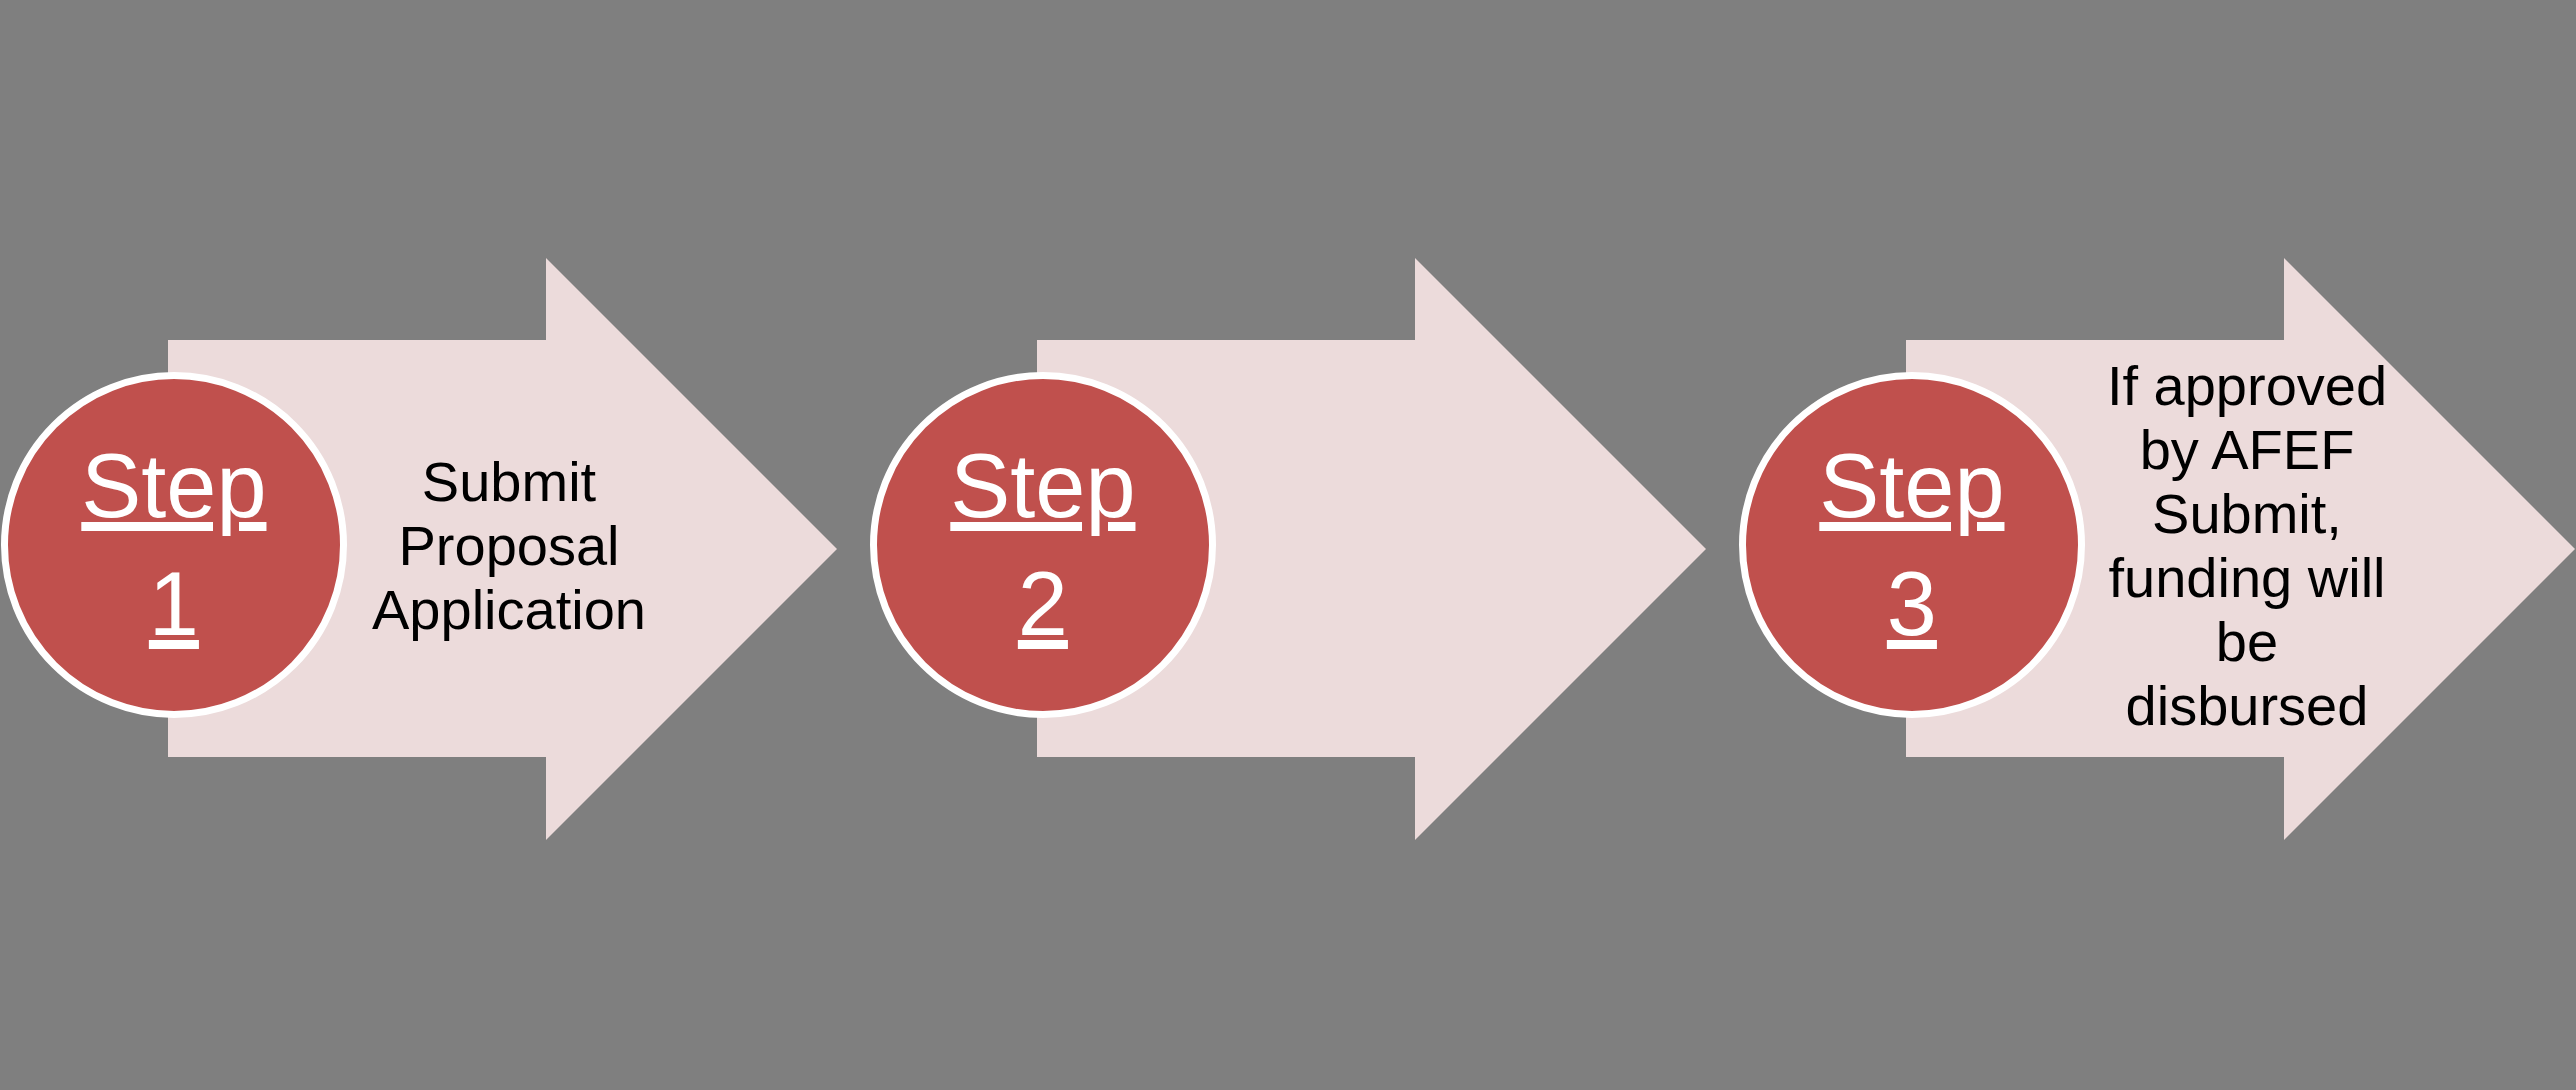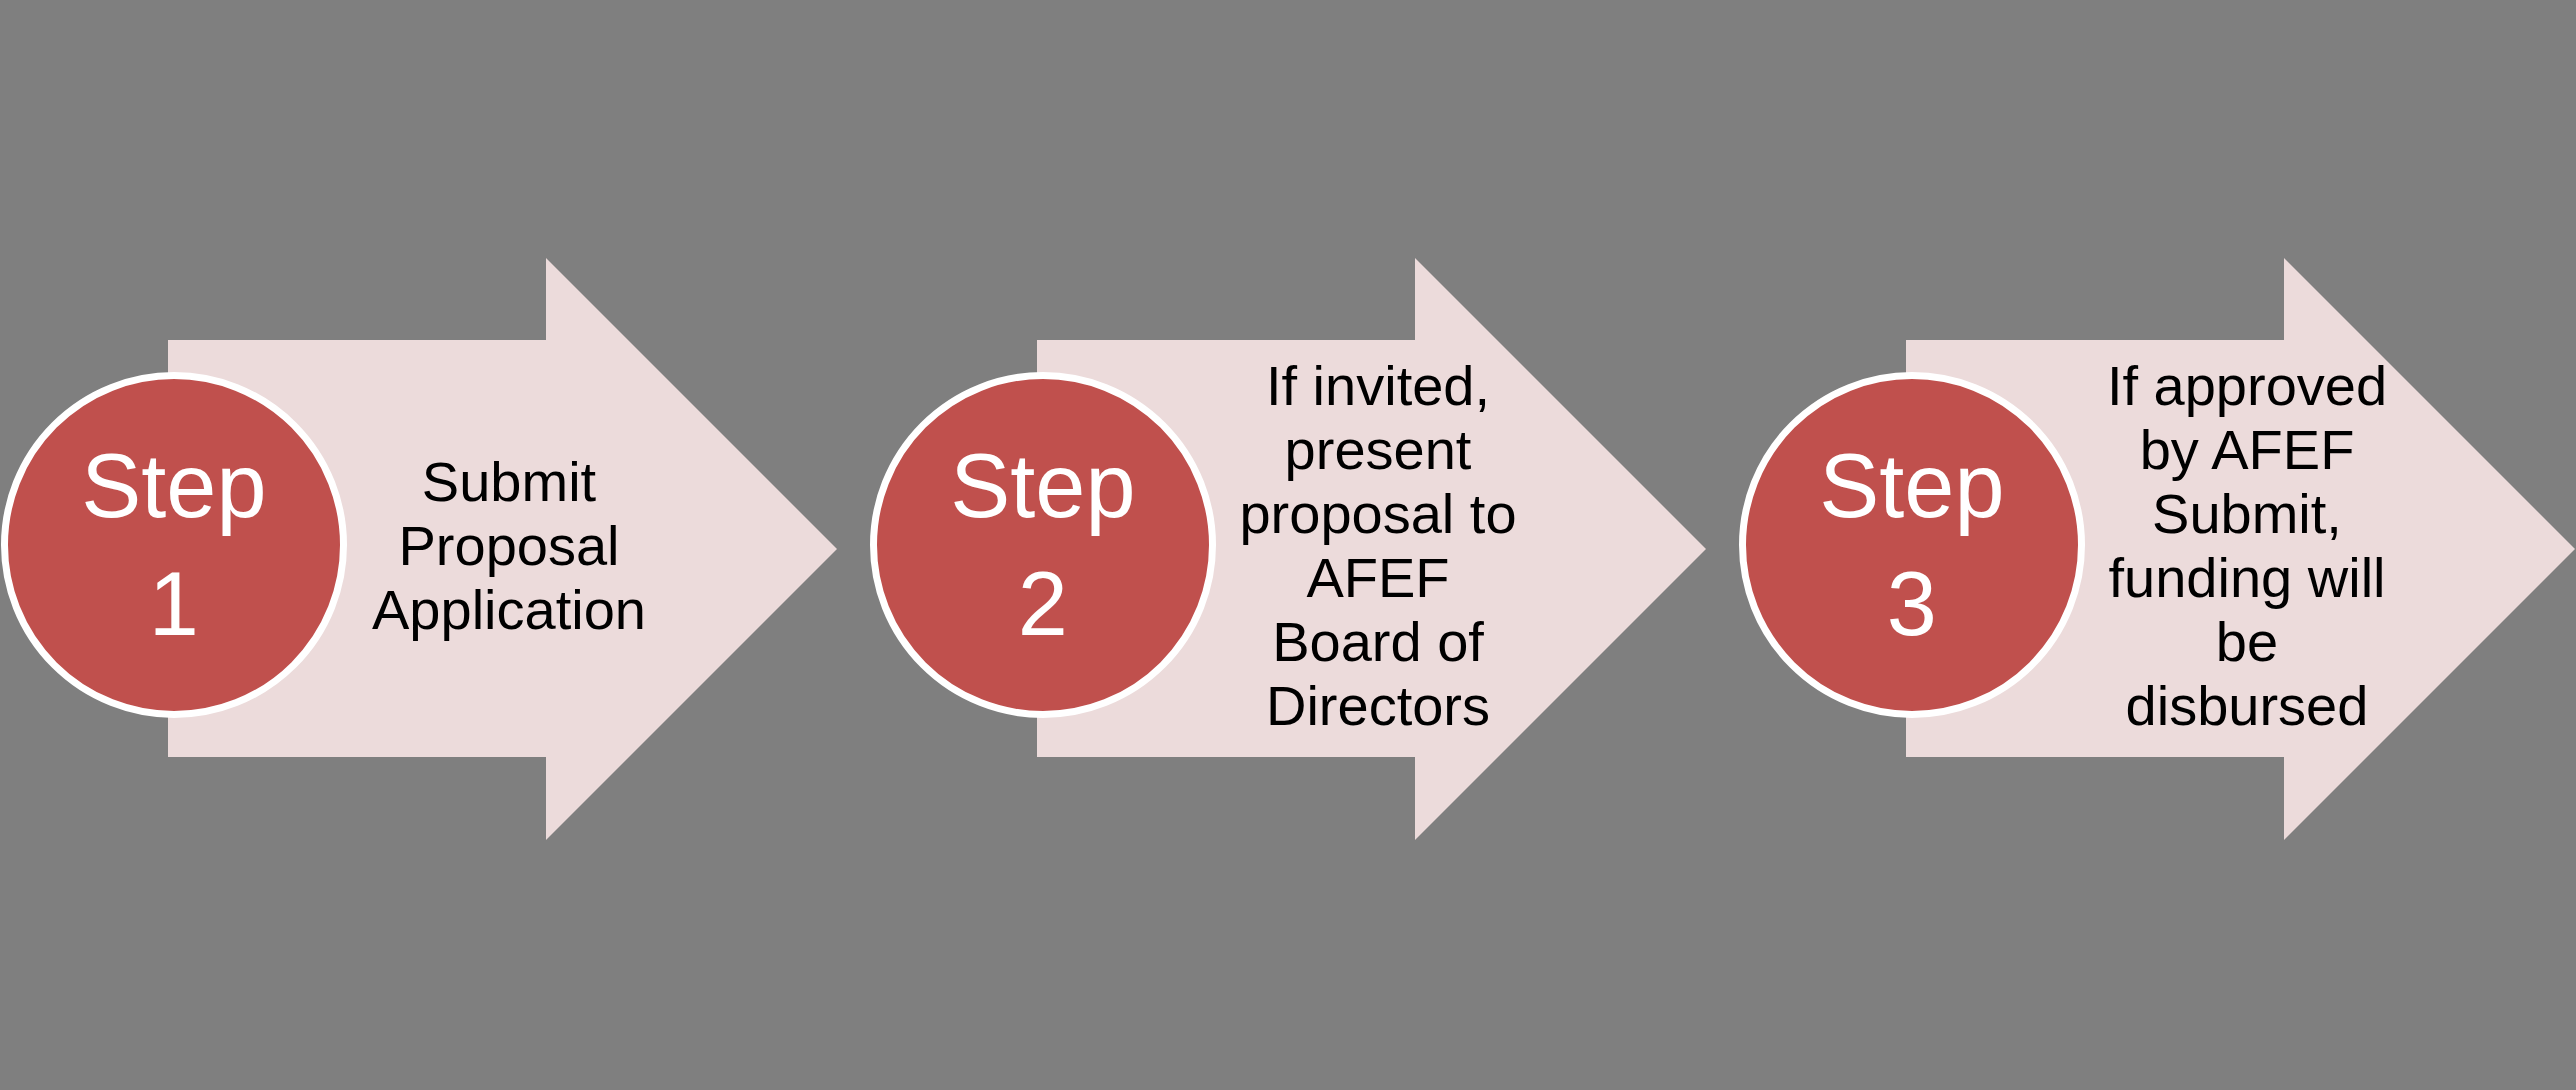--- a/index.html
+++ b/index.html
@@ -48,20 +48,21 @@
     display:flex;
     flex-direction:column;
     align-items:center;
     justify-content:center;
   }
   .circle-line{
     color:var(--circle-text);
     font-size:90px;
     line-height:118px;
     text-align:center;
+    text-decoration:underline;
   }
   .desc{
     position:absolute;
     left:303px;top:324px;
     width:412px;height:444px;
     display:flex;
     align-items:center;
     justify-content:center;
     text-align:center;
     color:var(--text);
@@ -81,26 +82,20 @@
 Proposal
 Application</div>
     <div class="circle">
       <div class="circle-line">Step</div>
       <div class="circle-line">1</div>
     </div>
   </div>
 
   <div class="step-group g2">
     <div class="arrow"></div>
-    <div class="desc">If invited,
-present
-proposal to
-AFEF
-Board of
-Directors</div>
     <div class="circle">
       <div class="circle-line">Step</div>
       <div class="circle-line">2</div>
     </div>
   </div>
 
   <div class="step-group g3">
     <div class="arrow"></div>
     <div class="desc">If approved
 by AFEF

